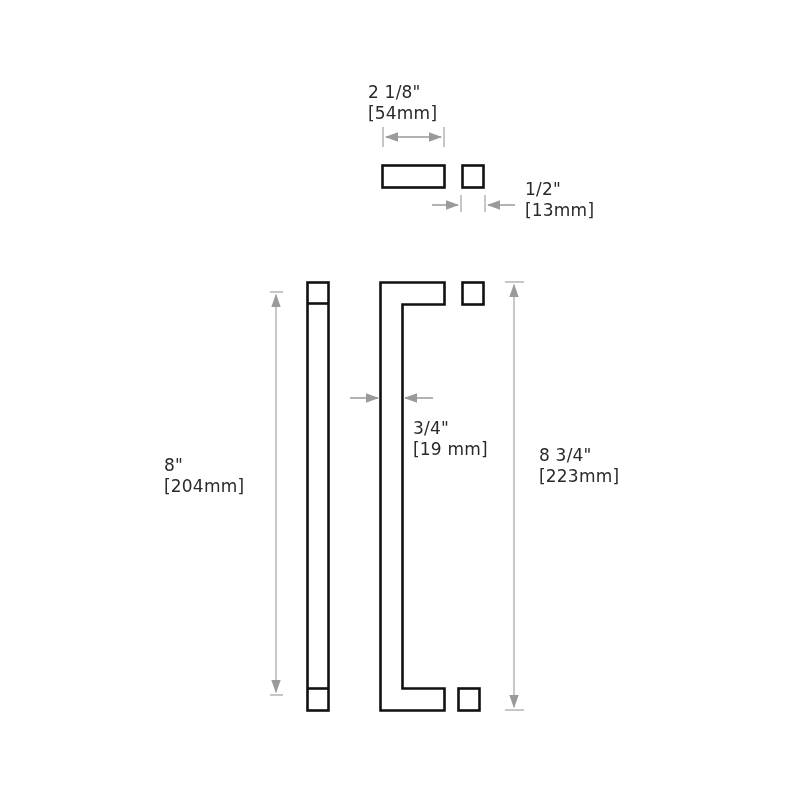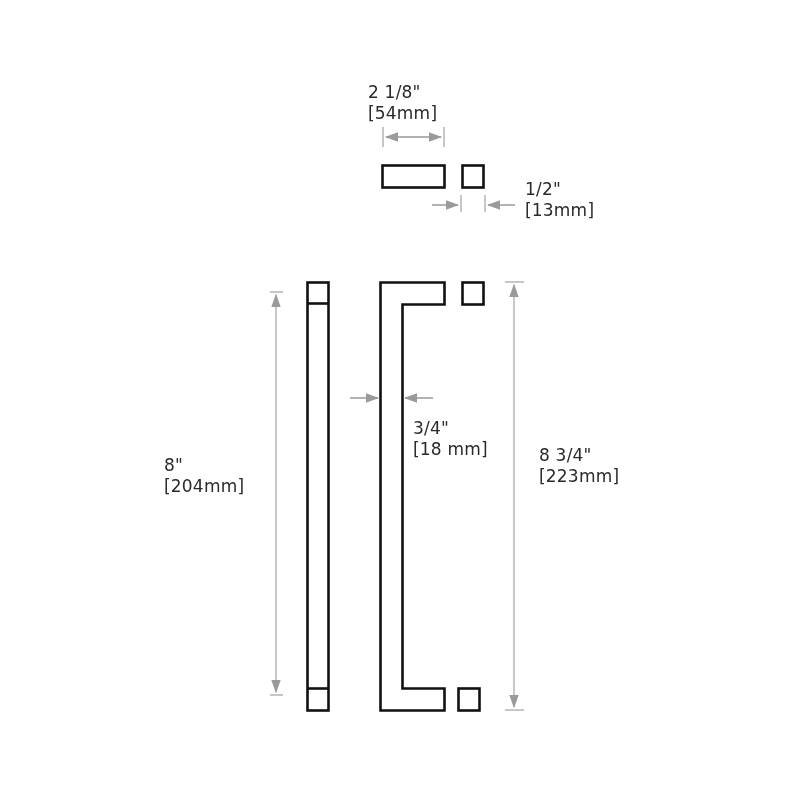--- a/index.html
+++ b/index.html
@@ -77,19 +77,19 @@
   <span>[13mm]</span>
 </div>
 
 <div class="lbl" style="left:164px; top:455px;">
   <span>8"</span>
   <span>[204mm]</span>
 </div>
 
 <div class="lbl" style="left:413px; top:418px;">
   <span>3/4"</span>
-  <span>[18 mm]</span>
+  <span>[19 mm]</span>
 </div>
 
 <div class="lbl" style="left:539px; top:445px;">
   <span>8 3/4"</span>
   <span>[223mm]</span>
 </div>
 
 </body></html>

